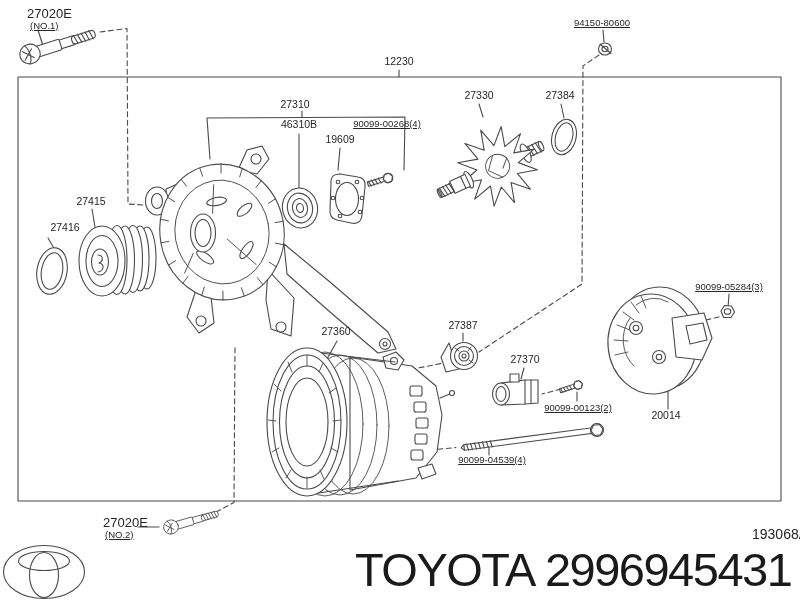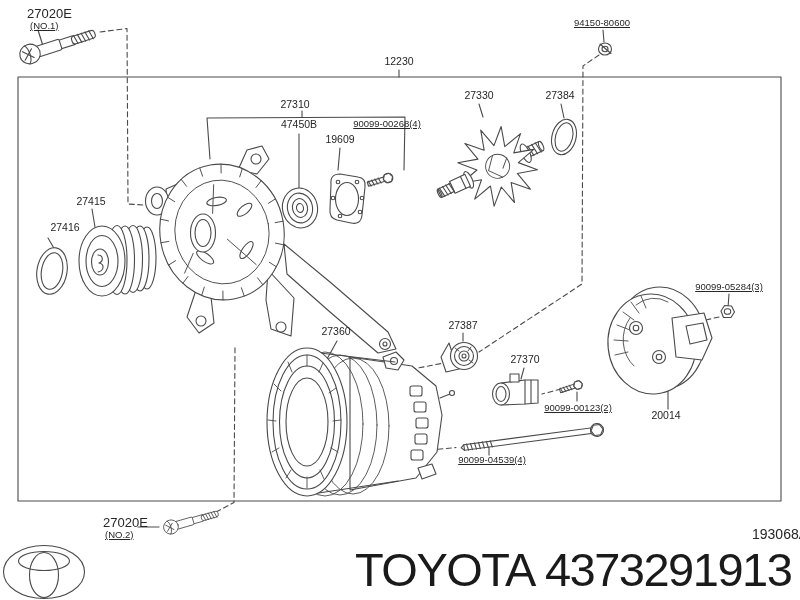--- a/index.html
+++ b/index.html
@@ -257,34 +257,34 @@
       <ellipse cx="44" cy="561" rx="25.5" ry="9.5" stroke-width="5.5"></ellipse>
       <ellipse cx="44" cy="575" rx="14.5" ry="22.5" stroke-width="5.5"></ellipse>
     </g>
   </svg>
 
   <div class="lbl-l" style="left:27px;top:8px">27020E</div>
   <div class="lbl-l sm" style="left:30px;top:20px">(NO.1)</div>
   <div class="lbl sm" style="left:602px;top:17px">94150-80600</div>
   <div class="lbl" style="left:399px;top:56px">12230</div>
   <div class="lbl" style="left:295px;top:99px">27310</div>
-  <div class="lbl" style="left:299px;top:119px">47450B</div>
+  <div class="lbl" style="left:299px;top:119px">46310B</div>
   <div class="lbl sm" style="left:387px;top:118px">90099-00268(4)</div>
   <div class="lbl" style="left:340px;top:134px">19609</div>
   <div class="lbl" style="left:479px;top:90px">27330</div>
   <div class="lbl" style="left:560px;top:90px">27384</div>
   <div class="lbl" style="left:91px;top:196px">27415</div>
   <div class="lbl" style="left:65px;top:222px">27416</div>
   <div class="lbl" style="left:336px;top:326px">27360</div>
   <div class="lbl" style="left:463px;top:320px">27387</div>
   <div class="lbl" style="left:525px;top:354px">27370</div>
   <div class="lbl sm" style="left:578px;top:402px">90099-00123(2)</div>
   <div class="lbl" style="left:666px;top:410px">20014</div>
   <div class="lbl sm" style="left:729px;top:281px">90099-05284(3)</div>
   <div class="lbl sm" style="left:492px;top:454px">90099-04539(4)</div>
   <div class="lbl-l" style="left:103px;top:517px">27020E</div>
   <div class="lbl-l sm" style="left:105px;top:529px">(NO.2)</div>
   <div id="drawing-code">193068A</div>
 
   <div id="footer-text">
-    <span>TOYOTA</span><span class="pn">4373291913</span>
+    <span>TOYOTA</span><span class="pn">2996945431</span>
   </div>
 </div>
 
 </body></html>

